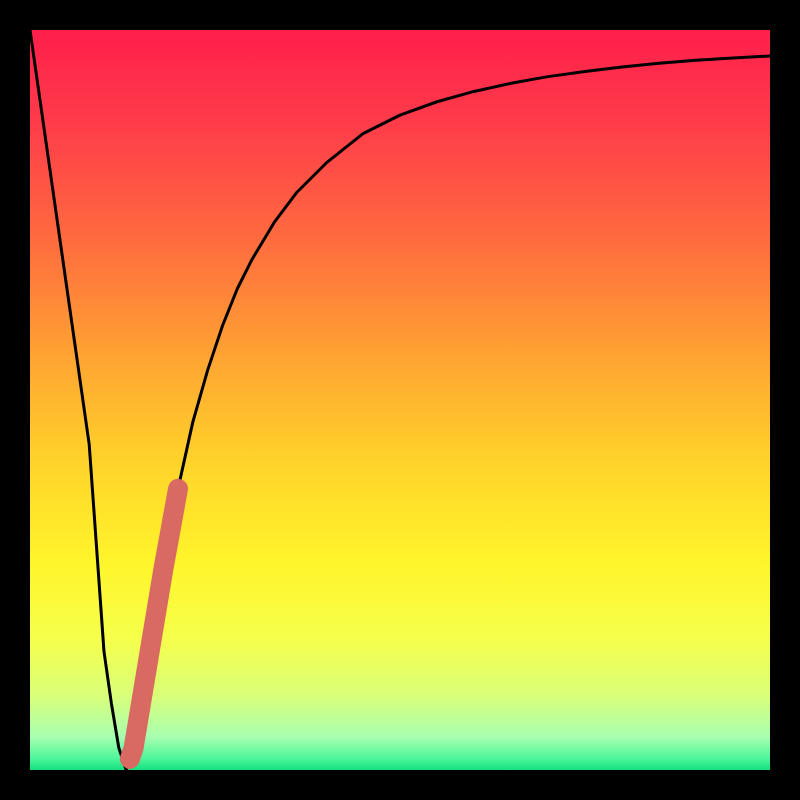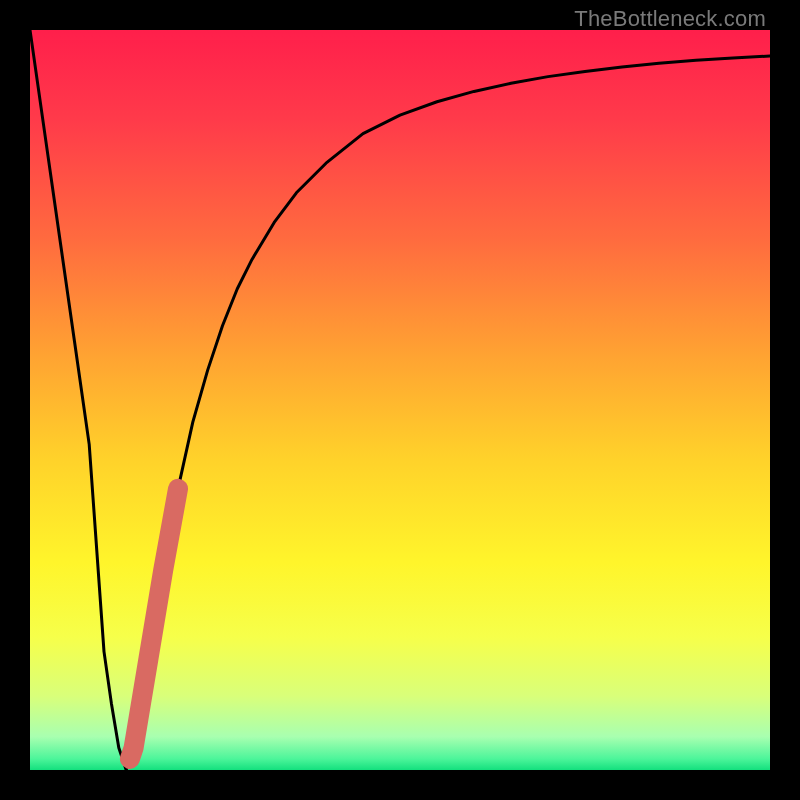--- a/index.html
+++ b/index.html
@@ -71,14 +71,13 @@
             <stop offset="100%" stop-color="#13e07e"></stop>
           </linearGradient>
       </defs>
       <rect x="0" y="0" width="740" height="740" fill="url(#bg-grad)"></rect>
     </svg>
     <svg class="line-layer" viewBox="0 0 740 740" preserveAspectRatio="none">
       <path id="curve-path" fill="none" stroke="#000000" stroke-width="3" stroke-linejoin="round" stroke-linecap="round" d="M0.00 0.00 L14.80 103.60 L29.60 207.20 L44.40 310.80 L59.20 414.40 L74.00 621.60 L81.40 673.40 L88.80 717.80 L96.20 740.00 L103.60 717.80 L111.00 673.40 L118.40 629.00 L133.20 540.20 L148.00 458.80 L162.80 392.20 L177.60 340.40 L192.40 296.00 L207.20 259.00 L222.00 229.40 L244.20 192.40 L266.40 162.80 L296.00 133.20 L333.00 103.60 L370.00 85.10 L407.00 71.78 L444.00 61.42 L481.00 53.28 L518.00 46.62 L555.00 41.44 L592.00 37.00 L629.00 33.30 L666.00 30.34 L703.00 28.12 L740.00 25.90"></path>
       <path id="highlight-path" fill="none" stroke="#d96a62" stroke-width="20" stroke-linecap="round" stroke-linejoin="round" d="M99.90 728.90 L103.60 717.80 L111.00 673.40 L118.40 629.00 L133.20 540.20 L148.00 458.80"></path>
     </svg>
   </div>
-  <div class="watermark">TheBottleneck.com</div>
 </div>
 
 </body></html>

